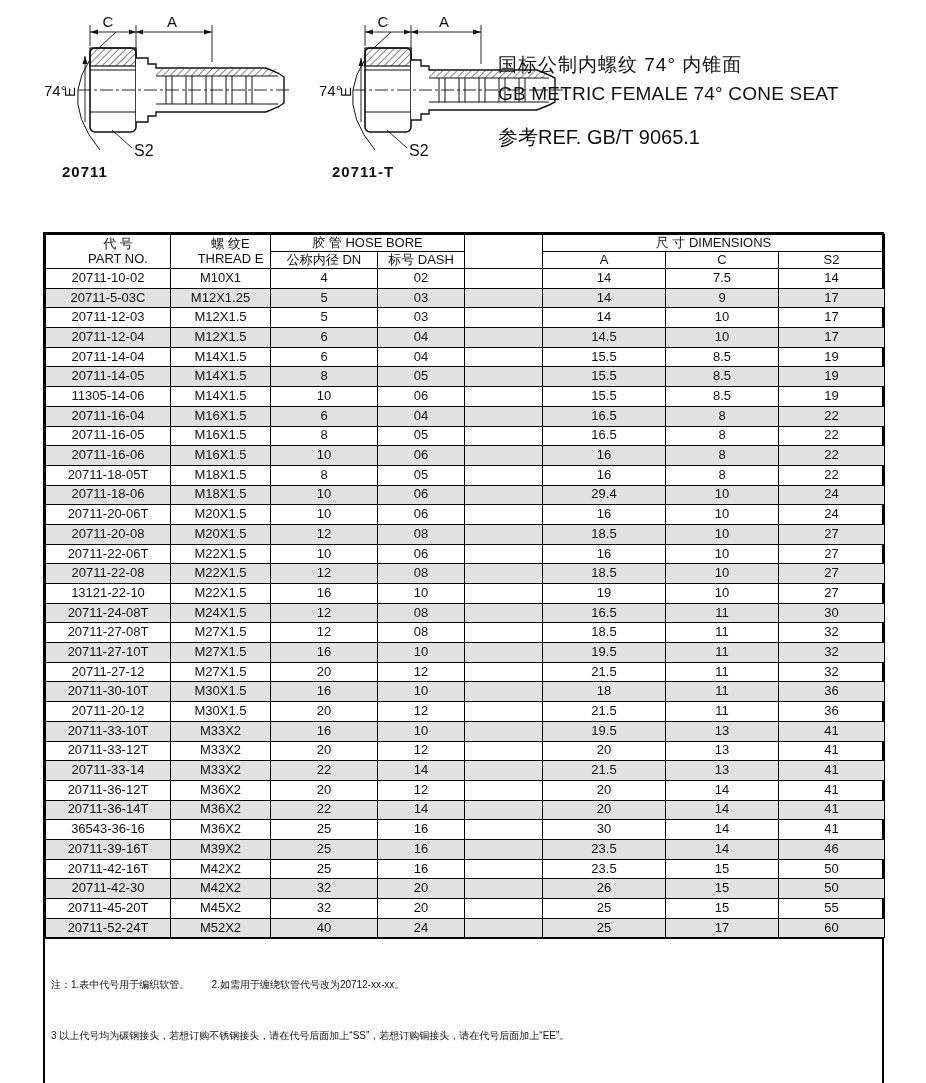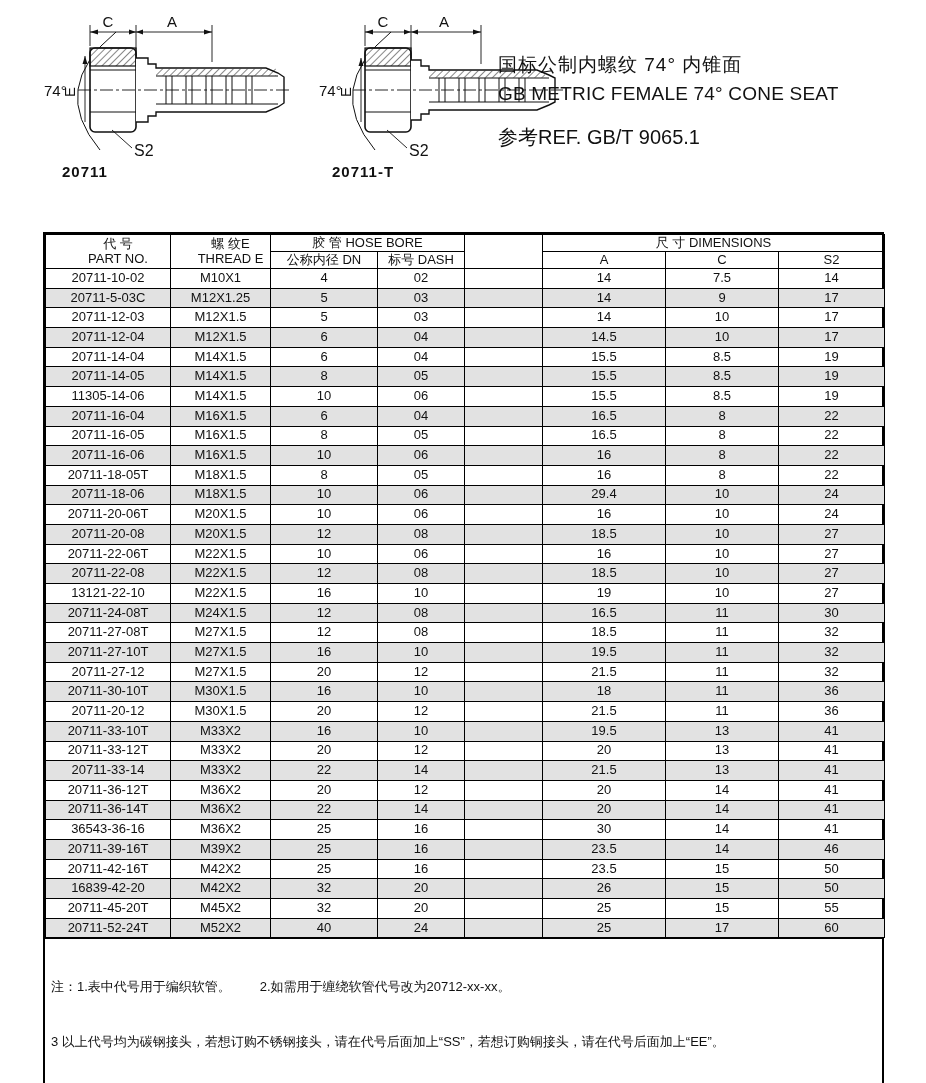--- a/index.html
+++ b/index.html
@@ -43,21 +43,21 @@
   .pt thead th.merged{height:33px;padding-left:20px;}
   .pt thead th .hline{display:block;}
   .pt tbody td{height:18.7px;}
   .pt tbody tr:nth-child(even) td{background:var(--stripe,#e2e2e2);}
   
   .notes{
     border-top:1px solid #000;
     padding:3px 6px 6px 6px;
     white-space:pre-wrap;
   }
-  .notes .cn{font-size:13px;line-height:1.45;}
+  .notes .cn{font-size:10px;line-height:1.45;}
   svg text{font-family:"Liberation Sans",sans-serif;fill:#111;}
 </style>
 </head>
 <body>
 
 <div class="page">
 
   <div class="figure fig1">
     <svg viewBox="0 0 250 148">
       <defs>
@@ -517,21 +517,21 @@
             <td>20711-42-16T</td>
             <td>M42X2</td>
             <td>25</td>
             <td>16</td>
             <td></td>
             <td>23.5</td>
             <td>15</td>
             <td>50</td>
           </tr>
           <tr>
-            <td>16839-42-20</td>
+            <td>20711-42-30</td>
             <td>M42X2</td>
             <td>32</td>
             <td>20</td>
             <td></td>
             <td>26</td>
             <td>15</td>
             <td>50</td>
           </tr>
           <tr>
             <td>20711-45-20T</td>

